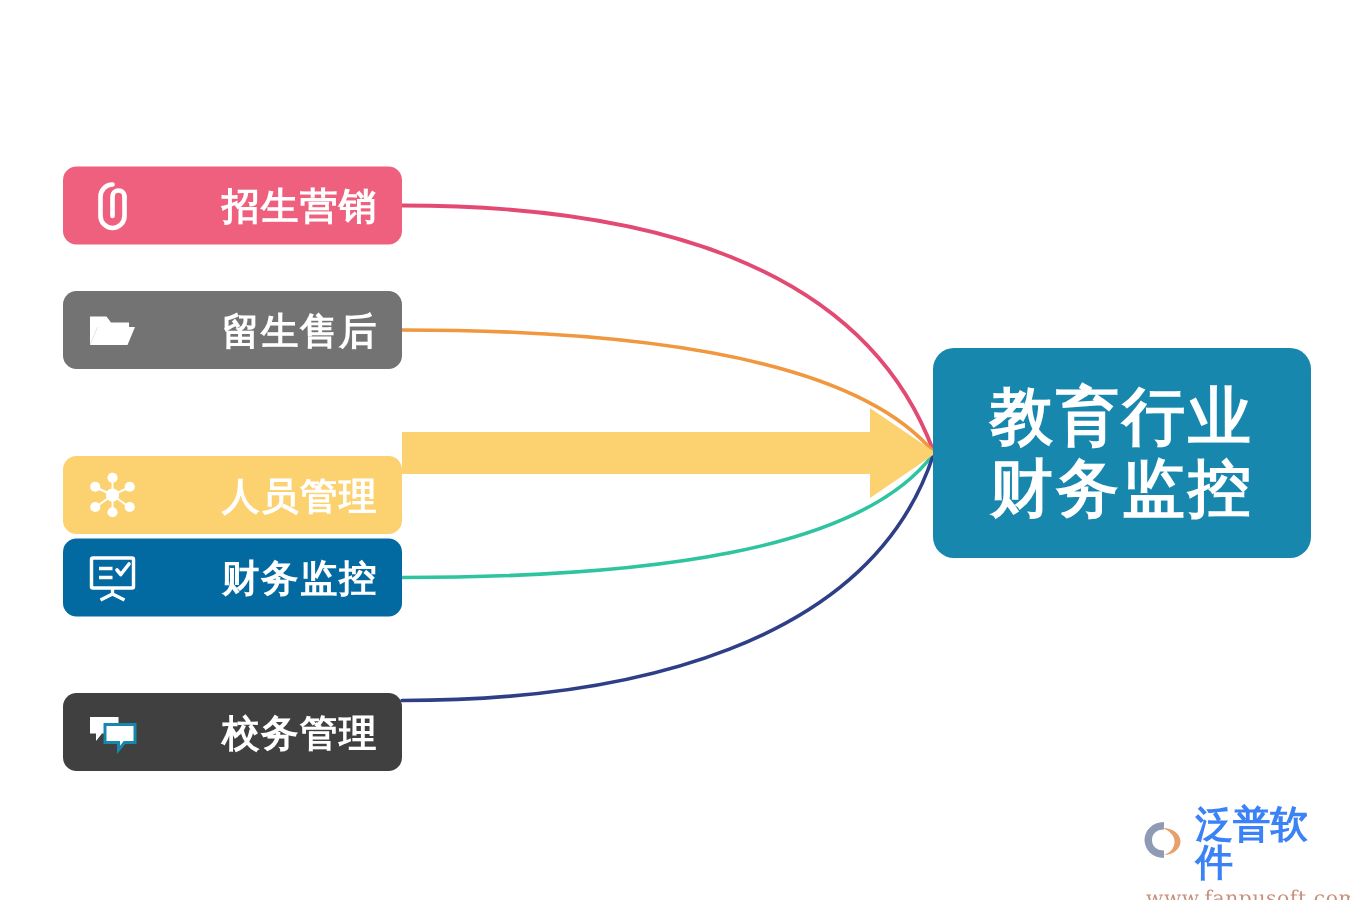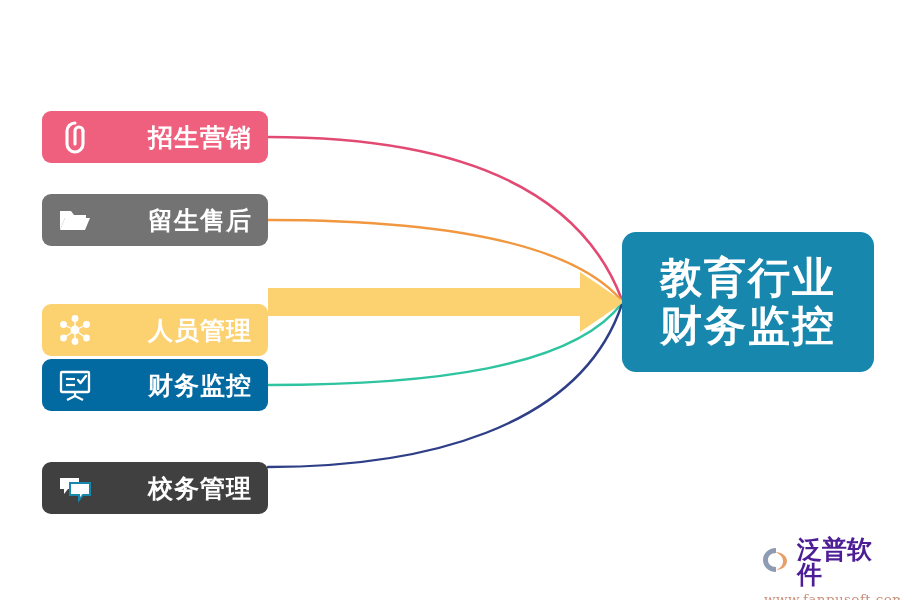--- a/index.html
+++ b/index.html
@@ -104,21 +104,21 @@
     flex-direction: column;
     align-items: flex-start;
     z-index: 5;
   }
   #watermark .wm-top {
     display: flex;
     align-items: center;
     gap: 5px;
   }
   #watermark .wm-name {
-    color: #4c1d95;
+    color: #3b82f6;
     font-size: 25px;
     font-weight: bold;
     line-height: 1;
     letter-spacing: 0px;
     font-family: "DejaVu Sans", "Liberation Sans", sans-serif;
   }
   #watermark .wm-url {
     color: #c98f7a;
     font-size: 13.5px;
     letter-spacing: 0.4px;

